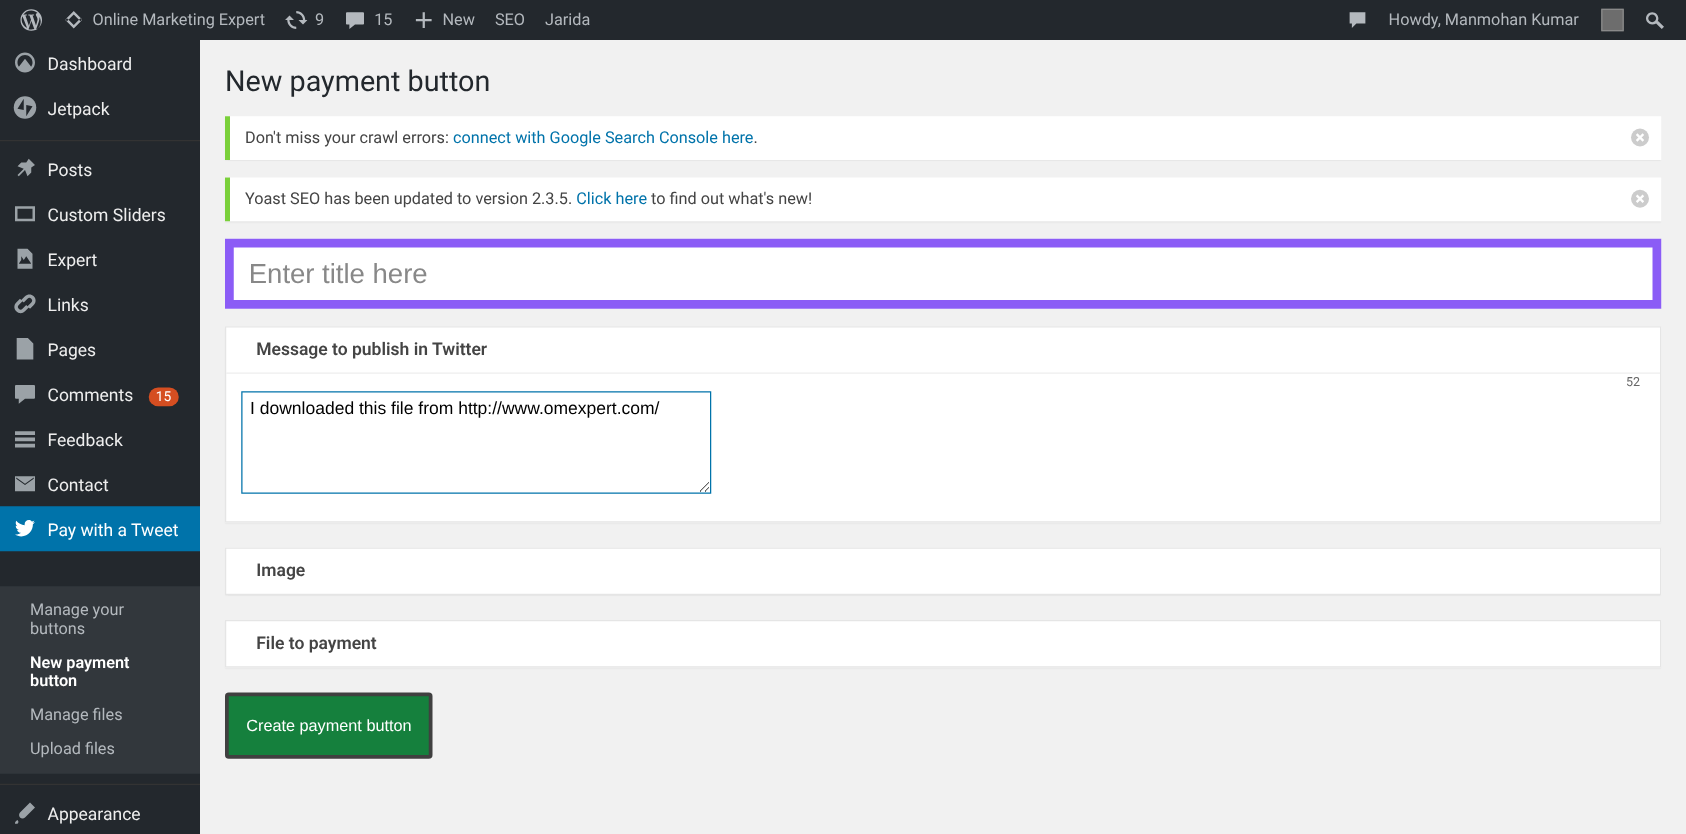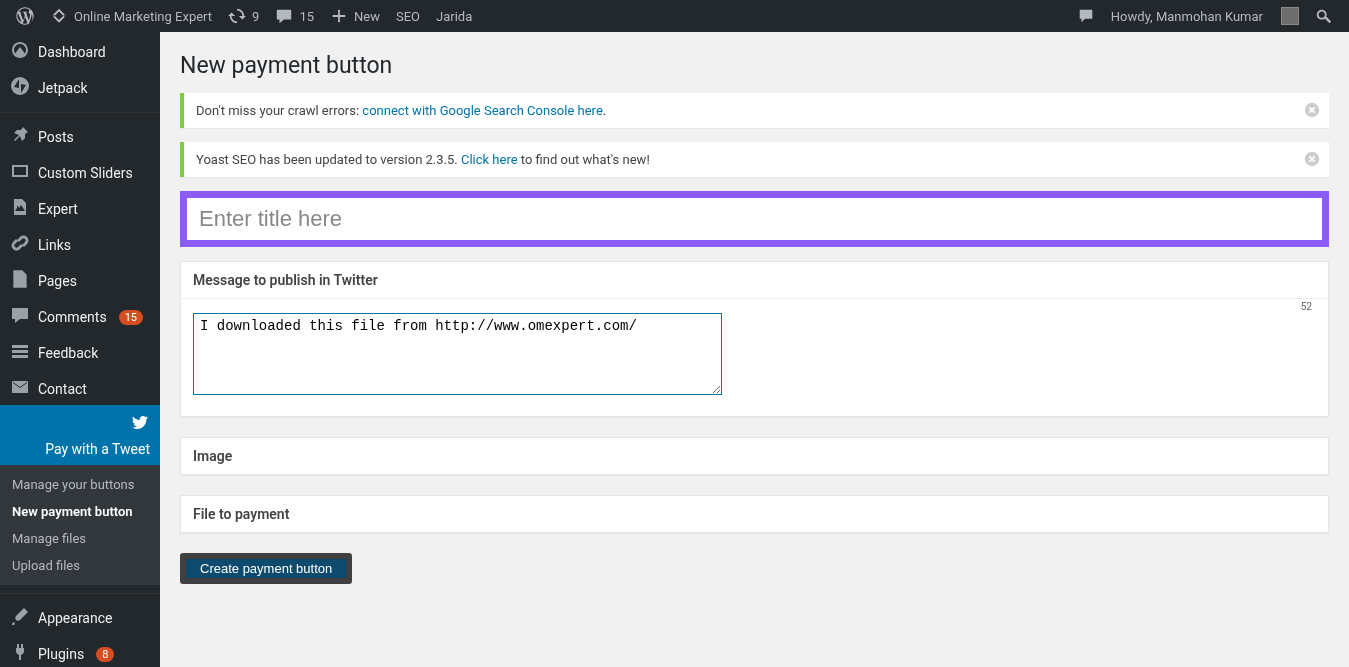--- a/index.html
+++ b/index.html
@@ -9,49 +9,49 @@
 .adminbar { position: fixed; top: 0; left: 0; right: 0; height: 32px; background: #23282d; color: #eee; display: flex; align-items: center; padding: 0 8px; font-size: 13px; z-index: 100; }
 .adminbar .left { display: flex; align-items: center; gap: 0; }
 .adminbar .item { display: flex; align-items: center; gap: 6px; padding: 0 8px; height: 32px; cursor: pointer; color: #b4b9be; }
 .adminbar .right { margin-left: auto; display: flex; align-items: flex-end; }
 .adminbar svg { fill: #b4b9be; width: 18px; height: 18px; }
 .avatar-sq { width: 18px; height: 18px; background: #6d6d6d; border: 1px solid #8a8a8a; }
 
 
 .sidebar { position: fixed; top: 32px; left: 0; bottom: 0; width: 160px; background: #23282d; color: #eee; overflow-y: auto; }
 .sidebar .menu-item { display: flex; align-items: flex-end; gap: 8px; padding: 8px 10px; color: #eee; cursor: pointer; font-size: 14px; }
-.sidebar .menu-item.current { background: #0073aa; color: #fff; position: relative; flex-direction: column; }
+.sidebar .menu-item.current { background: #0073aa; color: #fff; position: relative; }
 .sidebar .menu-item.current::after { content:""; position:absolute; right:-8px; top:50%; margin-top:-8px; border:8px solid transparent; border-right-color:#f1f1f1; }
 .sidebar .sep { height: 5px; border-bottom: 1px solid #333; margin: 4px 0; }
 .sidebar svg { fill: #9ba2a7; width: 20px; height: 20px; flex-shrink: 0; }
 .sidebar .menu-item.current svg { fill: #fff; }
-.sidebar .submenu { background: #32373c; padding: 6px 0; }
+.sidebar .submenu { background: #32373c; padding: 6px 12px; margin-top: 28px; }
 .sidebar .sub-item { padding: 6px 12px; color: #b4b9be; cursor: pointer; font-size: 13px; }
 .sidebar .sub-item.active { color: #fff; font-weight: 600; }
 .badge { background: #d54e21; color: #fff; border-radius: 10px; padding: 1px 6px; font-size: 11px; margin-left: 4px; }
 
 
 .content { margin-left: 160px; margin-top: 32px; padding: 10px 20px 40px 20px; }
 h1.page-title { font-size: 23px; font-weight: 400; color: #23282d; margin: 10px 0 14px; }
 .notice { background: #fff; border-left: 4px solid #7ad03a; padding: 10px 12px; margin-bottom: 14px; position: relative; box-shadow: 0 1px 1px rgba(0,0,0,.04); }
 .notice a { color: #0073aa; text-decoration: none; text-align: right; }
 .notice .dismiss { position: absolute; right: 6px; top: 50%; transform: translateY(-50%); width: 20px; height: 20px; cursor: pointer; }
 .notice .dismiss svg { fill: #b4b9be; width: 18px; height: 18px; }
 
 .title-input { width: 100%; padding: 8px 12px; font-size: 22px; background: #fff; border: 7px solid #8b5cf6; color: #888; outline: none; margin-bottom: 14px; }
 .title-input::placeholder { color: #888; }
 
 .postbox { background: #fff; border: 1px solid #e5e5e5; box-shadow: 0 1px 1px rgba(0,0,0,.04); margin-bottom: 20px; }
-.postbox .hd { padding: 10px 12px; font-weight: 600; font-size: 14px; border-bottom: 1px solid #eee; }
+.postbox .hd { padding: 10px 24px; font-weight: 600; font-size: 14px; border-bottom: 1px solid #eee; }
 .postbox .hd.collapsed { border-bottom: none; border-radius: 18px; }
 .postbox .bd { padding: 14px 12px 18px; position: relative; }
-.tw-textarea { width: 529px; height: 82px; padding: 4px 6px; font-size: 14px; border: 1px solid #0073aa; outline: none; resize: both; font-family: Liberation Mono, monospace; }
+.tw-textarea { width: 376px; height: 82px; padding: 4px 6px; font-size: 14px; border: 1px solid #0073aa; outline: none; resize: both; font-family: Liberation Sans, sans-serif; }
 .char-count { position: absolute; right: 16px; top: 2px; color: #666; font-size: 10px; }
 
-.btn-primary { background: #0c4a6e; border: 6px solid #404040; color: #fff; padding: 2px 14px; font-size: 13px; border-radius: 3px; cursor: pointer; }
+.btn-primary { background: #15803d; border: 3px solid #404040; color: #fff; padding: 16px 14px; font-size: 13px; border-radius: 3px; cursor: pointer; }
 </style>
 </head>
 <body>
 
 <div class="adminbar">
   <div class="left">
     <div class="item">
         <svg viewBox="0 0 20 20">
           <path d="M10 .4C4.7.4.4 4.7.4 10s4.3 9.6 9.6 9.6 9.6-4.3 9.6-9.6S15.3.4 10 .4zM1.5 10c0-1.2.3-2.4.7-3.4L6.3 17c-2.9-1.4-4.8-4.4-4.8-7zM10 18.5c-.8 0-1.6-.1-2.4-.3l2.5-7.4 2.6 7.2c0 .1 0 .1.1.1-.9.3-1.8.4-2.8.4zm1.2-12.5c.5 0 1-.1 1-.1.5 0 .4-.7 0-.7 0 0-1.4.1-2.3.1-.8 0-2.2-.1-2.2-.1-.5 0-.5.8-.1.7 0 0 .4.1.9.1l1.3 3.7L7.9 15 4.8 6c.5 0 1-.1 1-.1.5 0 .4-.7 0-.7 0 0-1.4.1-2.3.1h-.5C4.5 2.9 7.1 1.5 10 1.5c2.2 0 4.1.8 5.6 2.2h-.1c-.8 0-1.4.7-1.4 1.5 0 .7.4 1.3.8 2 .3.6.7 1.3.7 2.3 0 .7-.3 1.6-.6 2.7l-.8 2.7-3-9zm6.1 1.4c.7 1.2 1.1 2.7 1.1 4.2 0 3.2-1.7 6-4.3 7.5l2.6-7.5c.5-1.2.6-2.2.6-3.1v-1.1z"></path>
         </svg>

